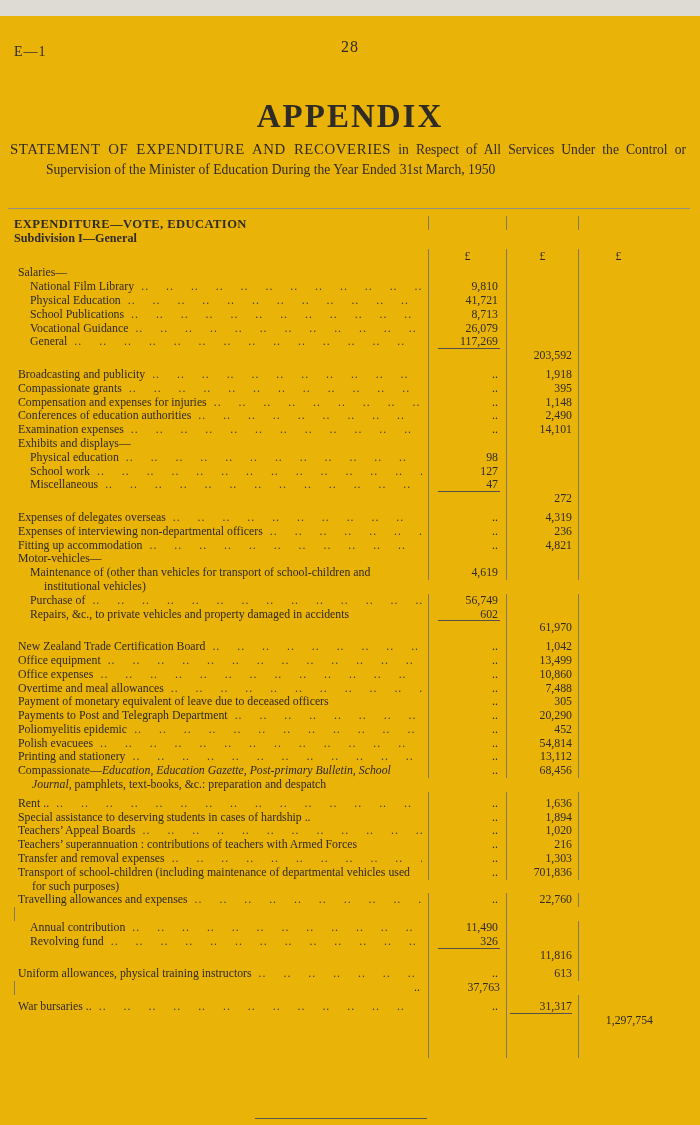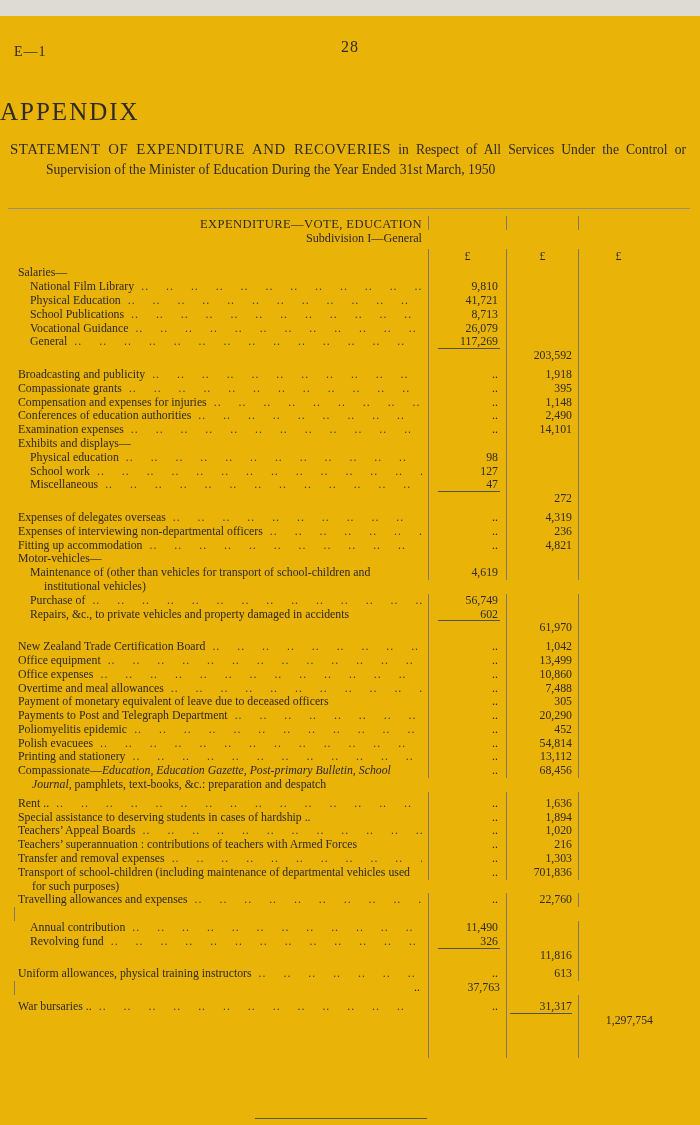--- a/index.html
+++ b/index.html
@@ -3,22 +3,22 @@
 <meta charset="utf-8">
 <style>
   html,body{margin:0;padding:0;background:#dedbd4;}
   .page{
     position:relative;width:700px;height:1125px;margin:16px auto;
     background:#eab308;color:#2f2b25;overflow:hidden;
     font-family:"Liberation Serif","DejaVu Serif",serif;
   }
   .doc-ref{position:absolute;top:28px;left:14px;font-size:14px;letter-spacing:1px;}
   .page-number{position:absolute;top:22px;left:0;width:100%;text-align:center;font-size:16px;letter-spacing:1px;}
-  .title{position:absolute;top:82px;left:0;width:100%;
-    font-size:25px;font-weight:normal;letter-spacing:2px;}
+  .title{position:absolute;top:82px;left:0;width:100%;text-align:center;
+    font-size:33px;font-weight:bold;letter-spacing:2px;}
   .statement{
     position:absolute;top:124px;left:10px;right:14px;
     font-size:13.6px;line-height:19.5px;text-align:justify;
     padding-left:36px;text-indent:-36px;
   }
   .statement .lead{font-size:14.8px;letter-spacing:.6px;}
   .top-rule{position:absolute;top:192px;left:8px;right:10px;border-top:1px solid #948f84;}
   .bottom-rule{position:absolute;top:1102px;left:255px;width:172px;border-top:1.5px solid #5c574e;}
 
   .table{position:absolute;top:200px;left:14px;width:644px;font-size:11.8px;line-height:13.8px;}
@@ -33,21 +33,21 @@
   .cell.lab.ind0{padding-left:18px;text-indent:-14px;}
   .cell.lab.ind1{padding-left:30px;text-indent:-14px;}
   .cell.lab.flexlab{display:flex;align-items:baseline;text-indent:0;}
   .cell.lab.flexlab.ind0{padding-left:4px;}
   .cell.lab.flexlab.ind1{padding-left:16px;align-items:center;}
   .flexlab .lt{white-space:nowrap;}
   .leader{flex:1;overflow:hidden;white-space:nowrap;margin-left:7px;
     word-spacing:13px;letter-spacing:1px;color:#45413a;}
   .it{font-style:italic;}
   .sumline::before{content:"";position:absolute;top:-1px;right:6px;width:62px;border-top:1px solid #55514a;}
-  .thead-label{text-align:right;font-weight:normal;padding:2px 0 3px 0;}
+  .thead-label{text-align:left;font-weight:bold;padding:2px 0 3px 0;}
   .thead-label .h1{font-size:12.6px;letter-spacing:.4px;}
   .thead-label .h2{font-size:12.2px;}
   .currency-cell{border-left:1px solid #7f796d;text-align:center;font-size:12px;padding:1px 0 3px 0;}
   .spacer .cell{height:30px;}
 </style>
 </head>
 <body>
 
 <div class="page">
 

